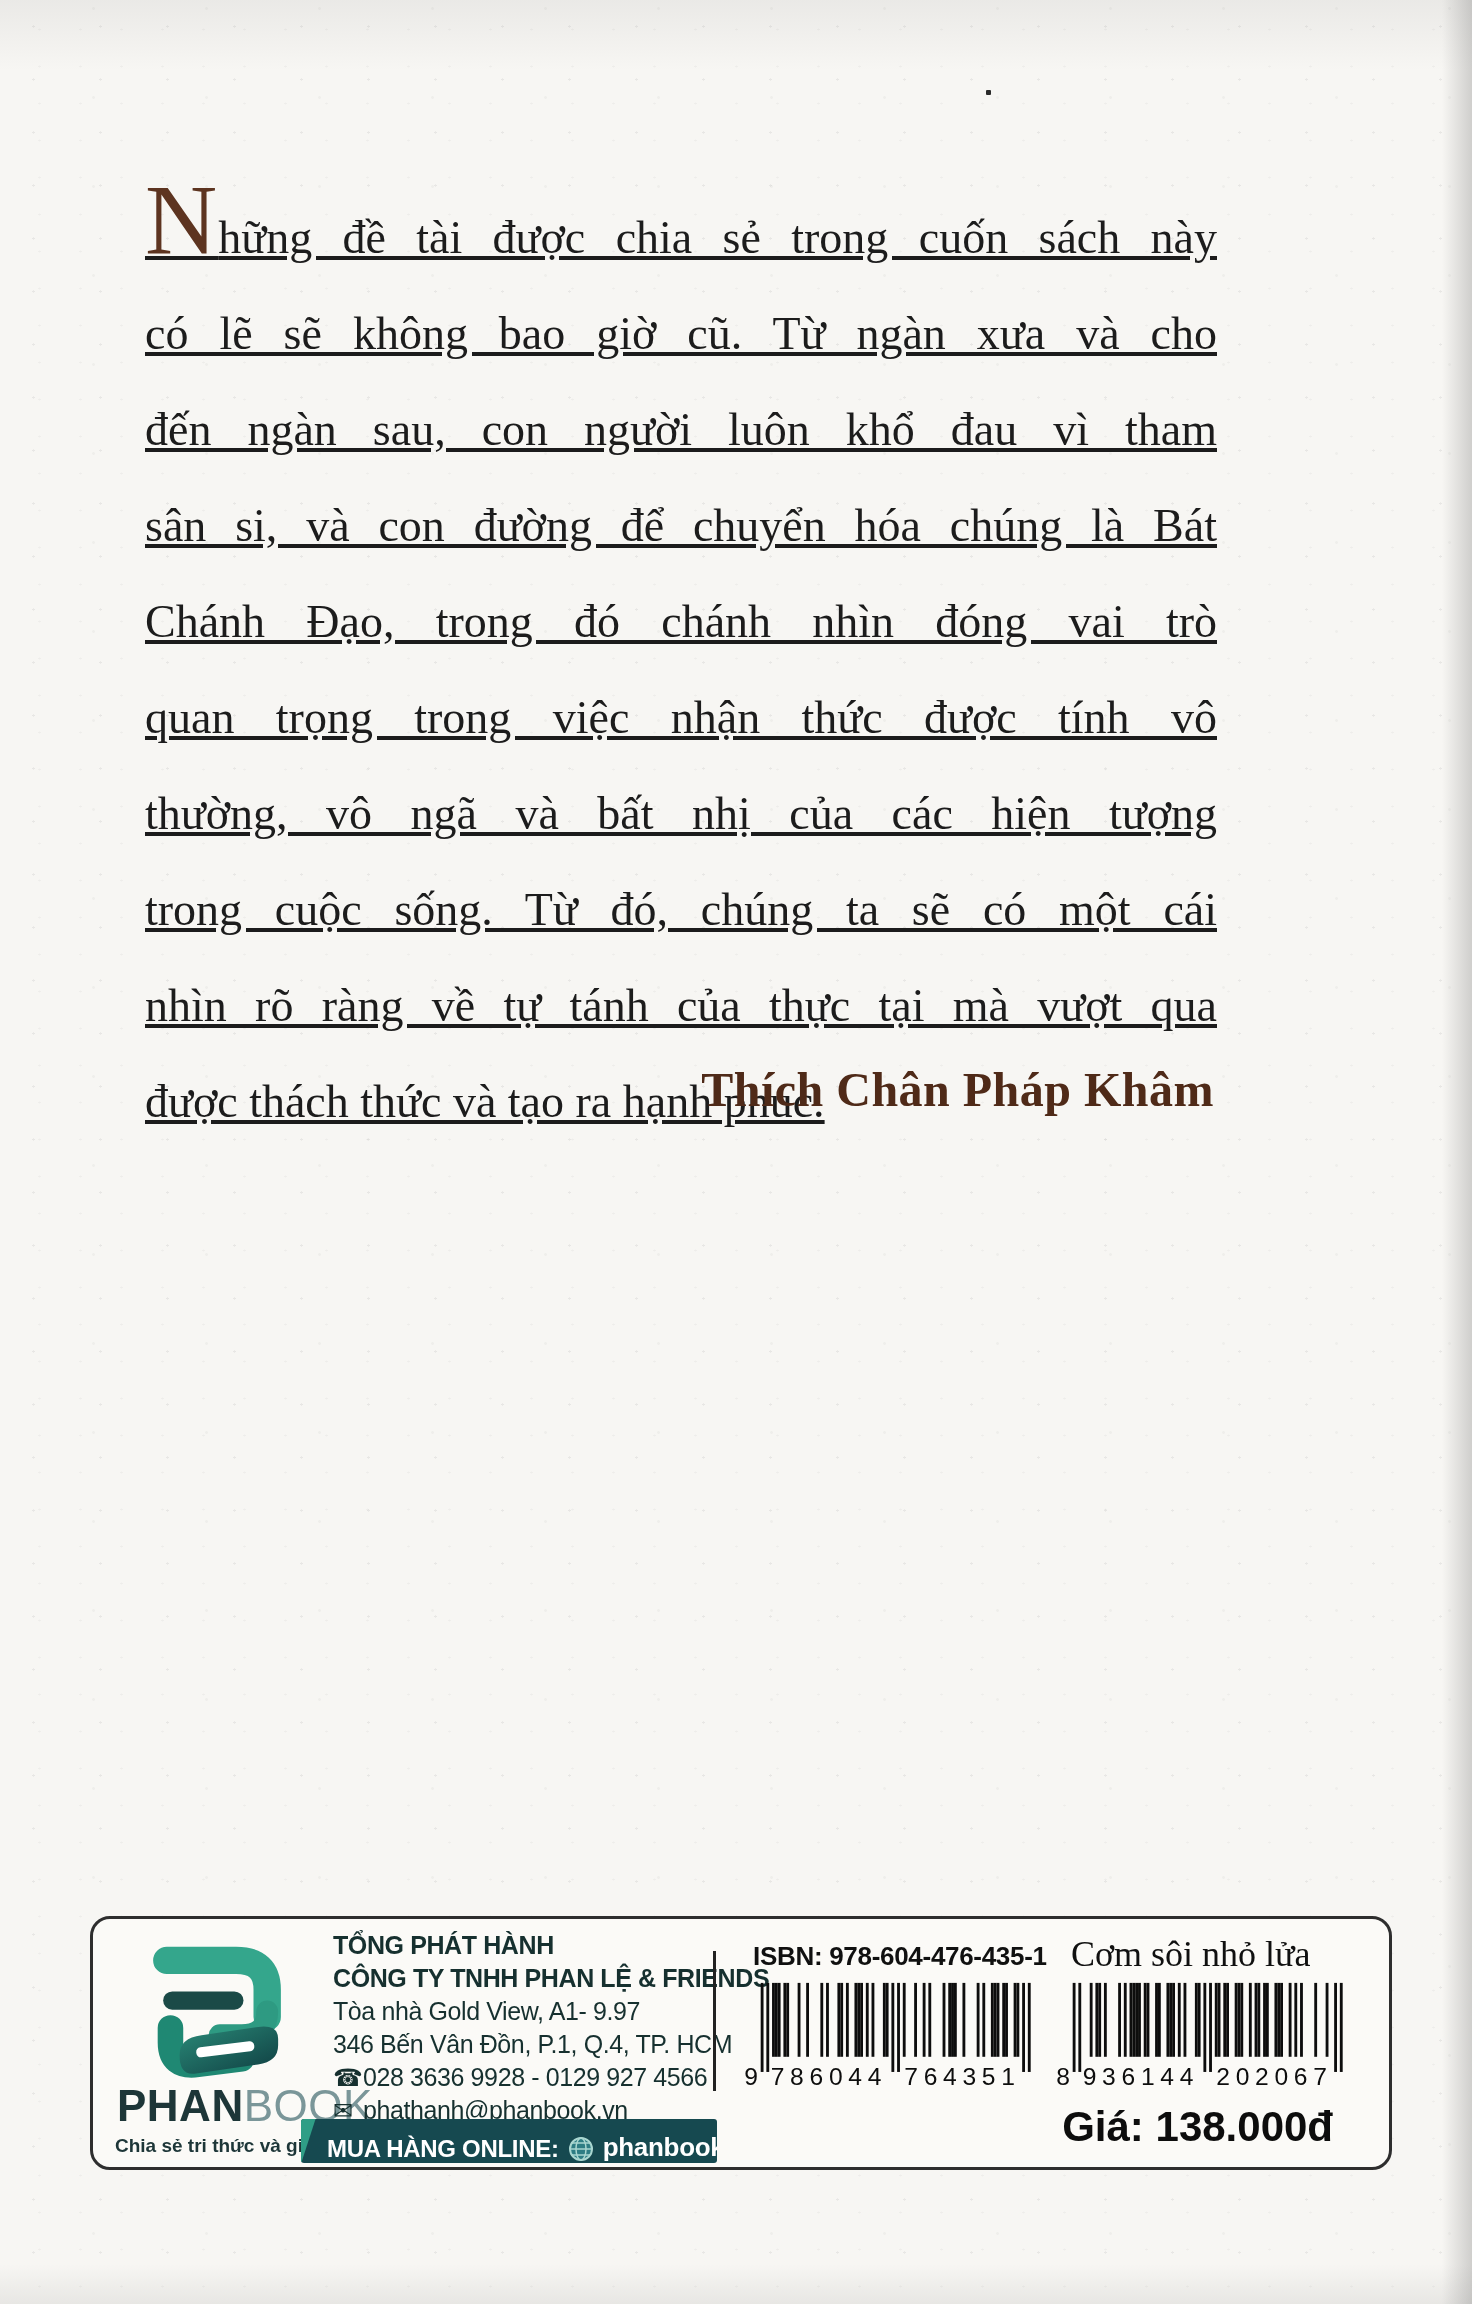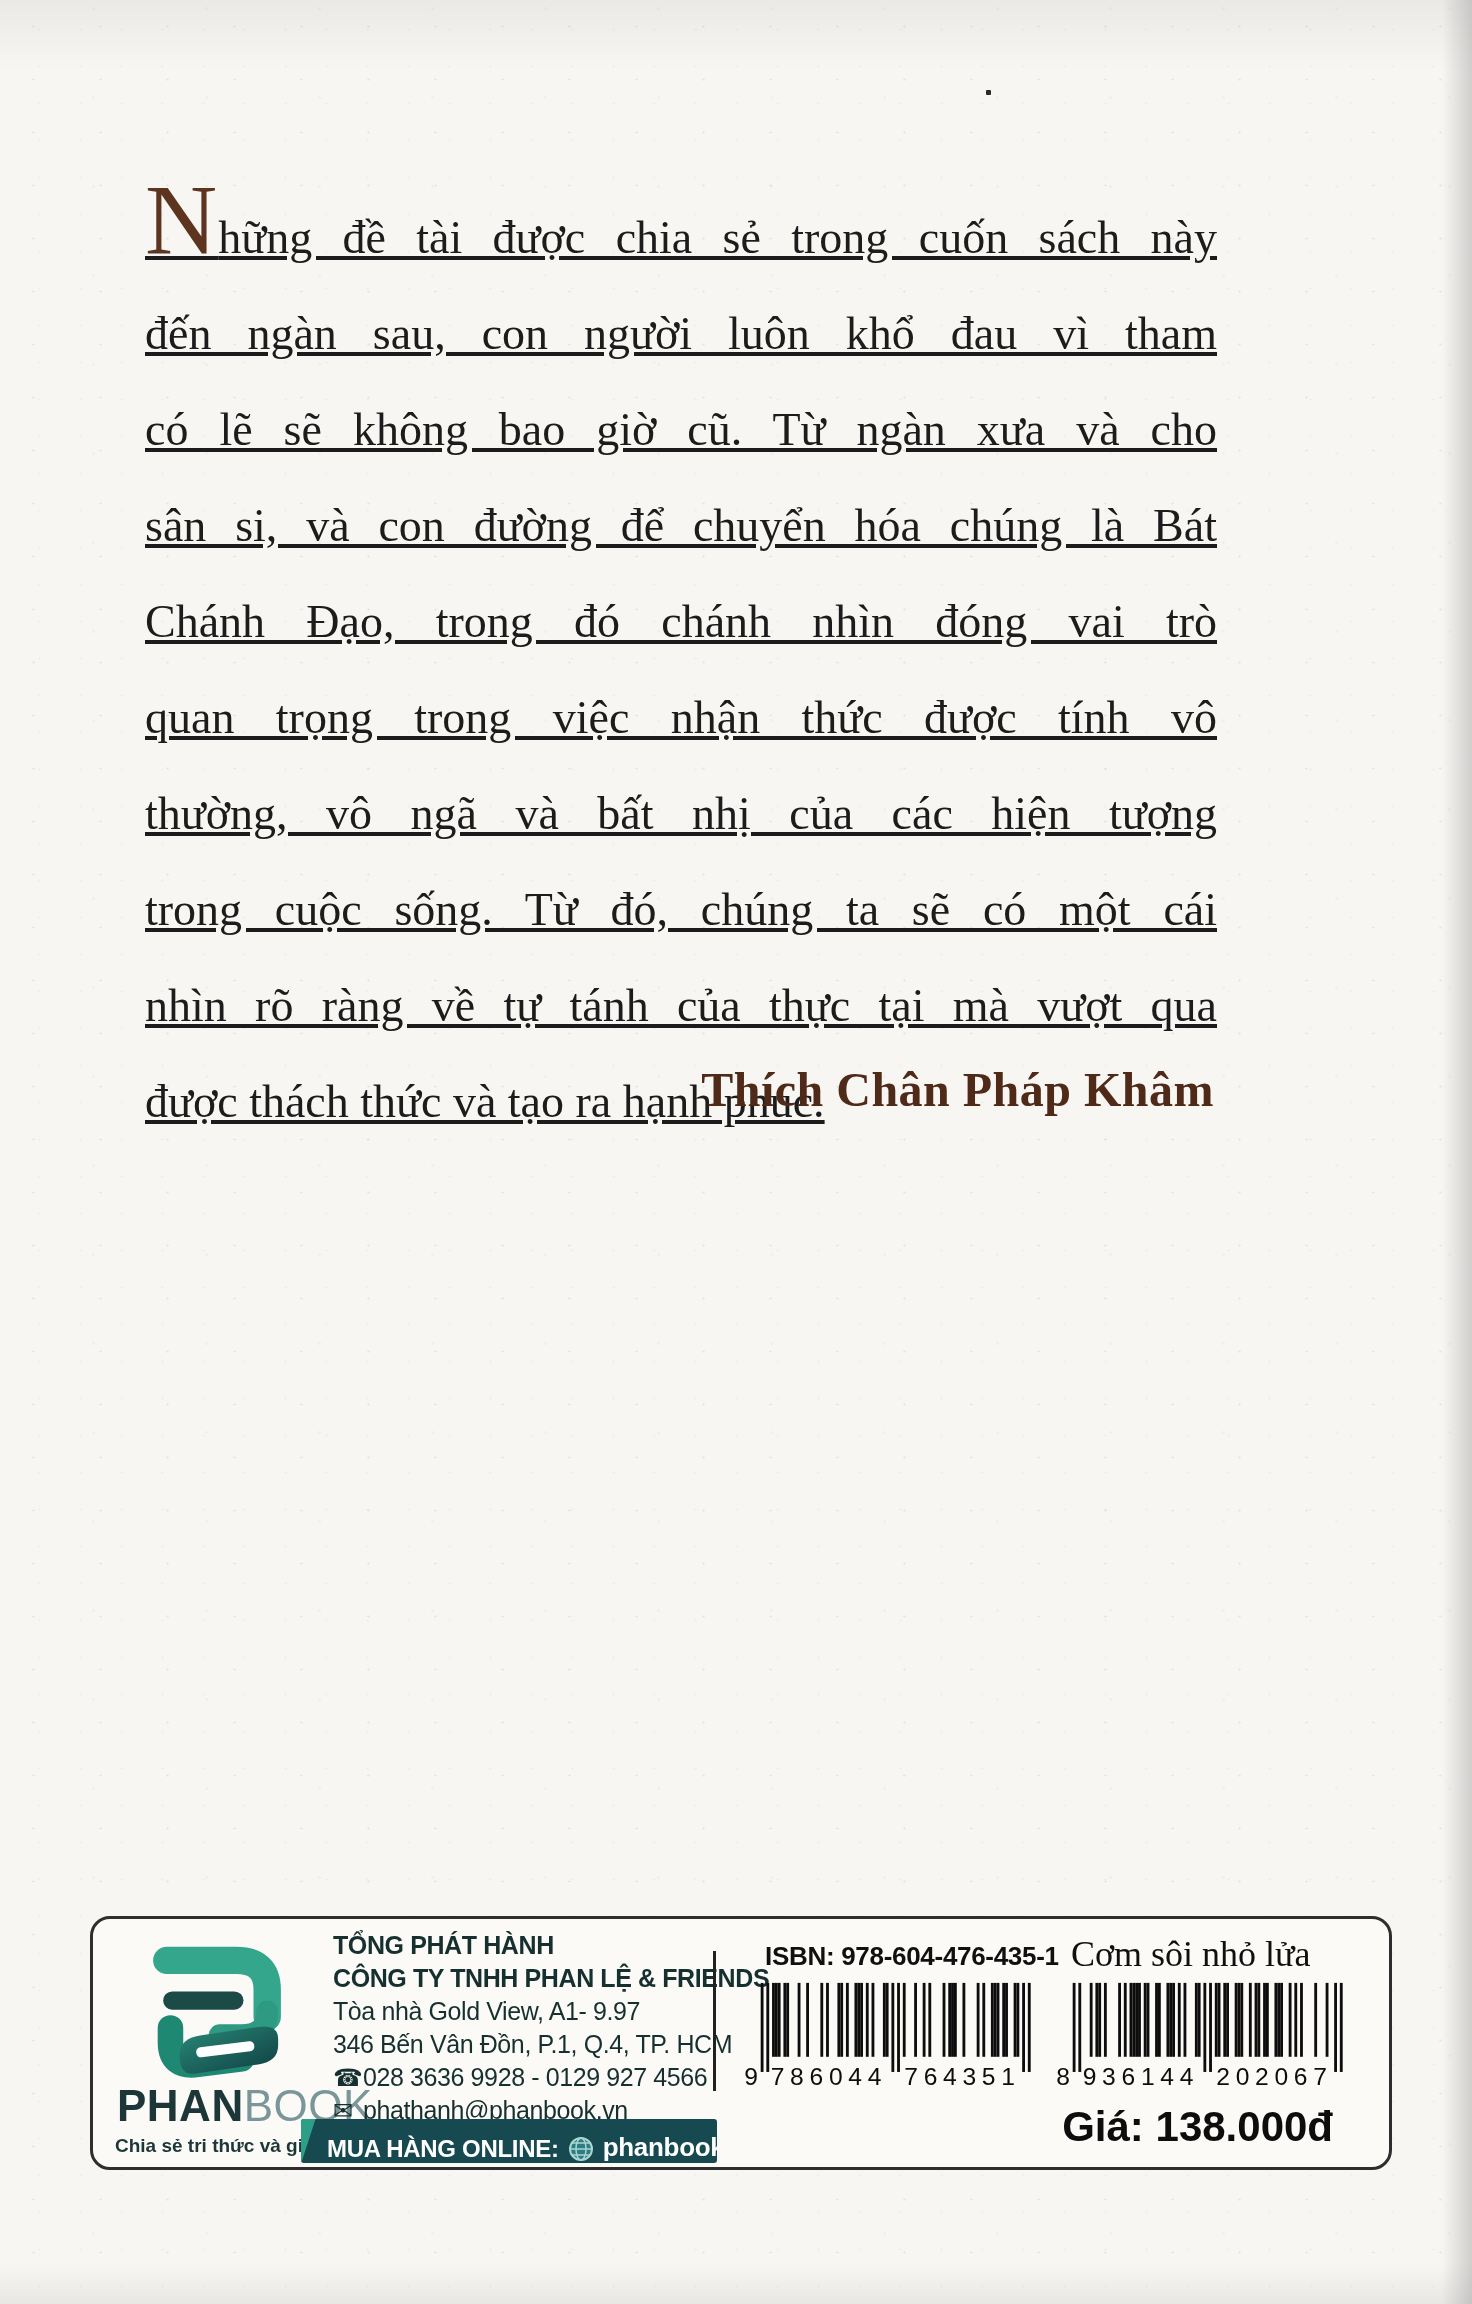--- a/index.html
+++ b/index.html
@@ -51,43 +51,43 @@
   .banner{position:absolute;left:208px;top:200px;width:416px;height:44px;
     background:#164950;border-radius:3px;display:flex;align-items:flex-end;overflow:hidden;}
   .banner .accent{width:16px;height:60px;background:#2f9e86;transform:skewX(-18deg) translateX(-6px);flex:0 0 auto;}
   .banner .b-label{color:#ffffff;font-weight:700;font-size:24px;margin-left:10px;letter-spacing:-.3px;white-space:nowrap;}
   .banner .globe{margin:0 8px;flex:0 0 auto;}
   .banner .b-site{color:#ffffff;font-weight:700;font-size:26px;letter-spacing:-.3px;white-space:nowrap;}
 
   .vdivider{position:absolute;left:620px;top:32px;width:3px;height:140px;background:#222;}
 
   .isbn-label{position:absolute;left:660px;top:22px;font-size:26px;font-weight:700;
-    letter-spacing:-.3px;color:#101010;white-space:nowrap;margin-left:12px;}
+    letter-spacing:-.3px;color:#101010;white-space:nowrap;}
   .book-title{position:absolute;left:978px;top:14px;font-size:36px;
     font-family:"Liberation Serif", serif;color:#101010;white-space:nowrap;}
   .barcode{position:absolute;top:62px;}
   .barcode svg{display:block;}
   .barcode rect{fill:#0d0d0d;}
   .barcode text{fill:#0d0d0d;font-family:"Liberation Sans", sans-serif;font-size:26px;}
   .bc1{left:652px;width:290px;}
   .bc2{left:964px;width:290px;}
   .price{position:absolute;right:56px;top:184px;font-size:42px;font-weight:700;color:#0d0d0d;white-space:nowrap;}
 </style>
 </head>
 <body>
 
 <div class="shade shade-top"></div>
 <div class="shade shade-right"></div>
 <div class="shade shade-bottom"></div>
 <div class="ink-speck"></div>
 
 <div class="blurb">
   <div class="para-line"><span class="dropcap">N</span><span>hững đề tài được chia sẻ trong cuốn sách này</span></div>
+  <div class="para-line">có lẽ sẽ không bao giờ cũ. Từ ngàn xưa và cho</div>
   <div class="para-line">đến ngàn sau, con người luôn khổ đau vì tham</div>
-  <div class="para-line">có lẽ sẽ không bao giờ cũ. Từ ngàn xưa và cho</div>
   <div class="para-line">sân si, và con đường để chuyển hóa chúng là Bát</div>
   <div class="para-line">Chánh Đạo, trong đó chánh nhìn đóng vai trò</div>
   <div class="para-line">quan trọng trong việc nhận thức được tính vô</div>
   <div class="para-line">thường, vô ngã và bất nhị của các hiện tượng</div>
   <div class="para-line">trong cuộc sống. Từ đó, chúng ta sẽ có một cái</div>
   <div class="para-line">nhìn rõ ràng về tự tánh của thực tại mà vượt qua</div>
   <div class="para-line last">được thách thức và tạo ra hạnh phúc.</div>
 </div>
 
 <div class="author">Thích Chân Pháp Khâm</div>

